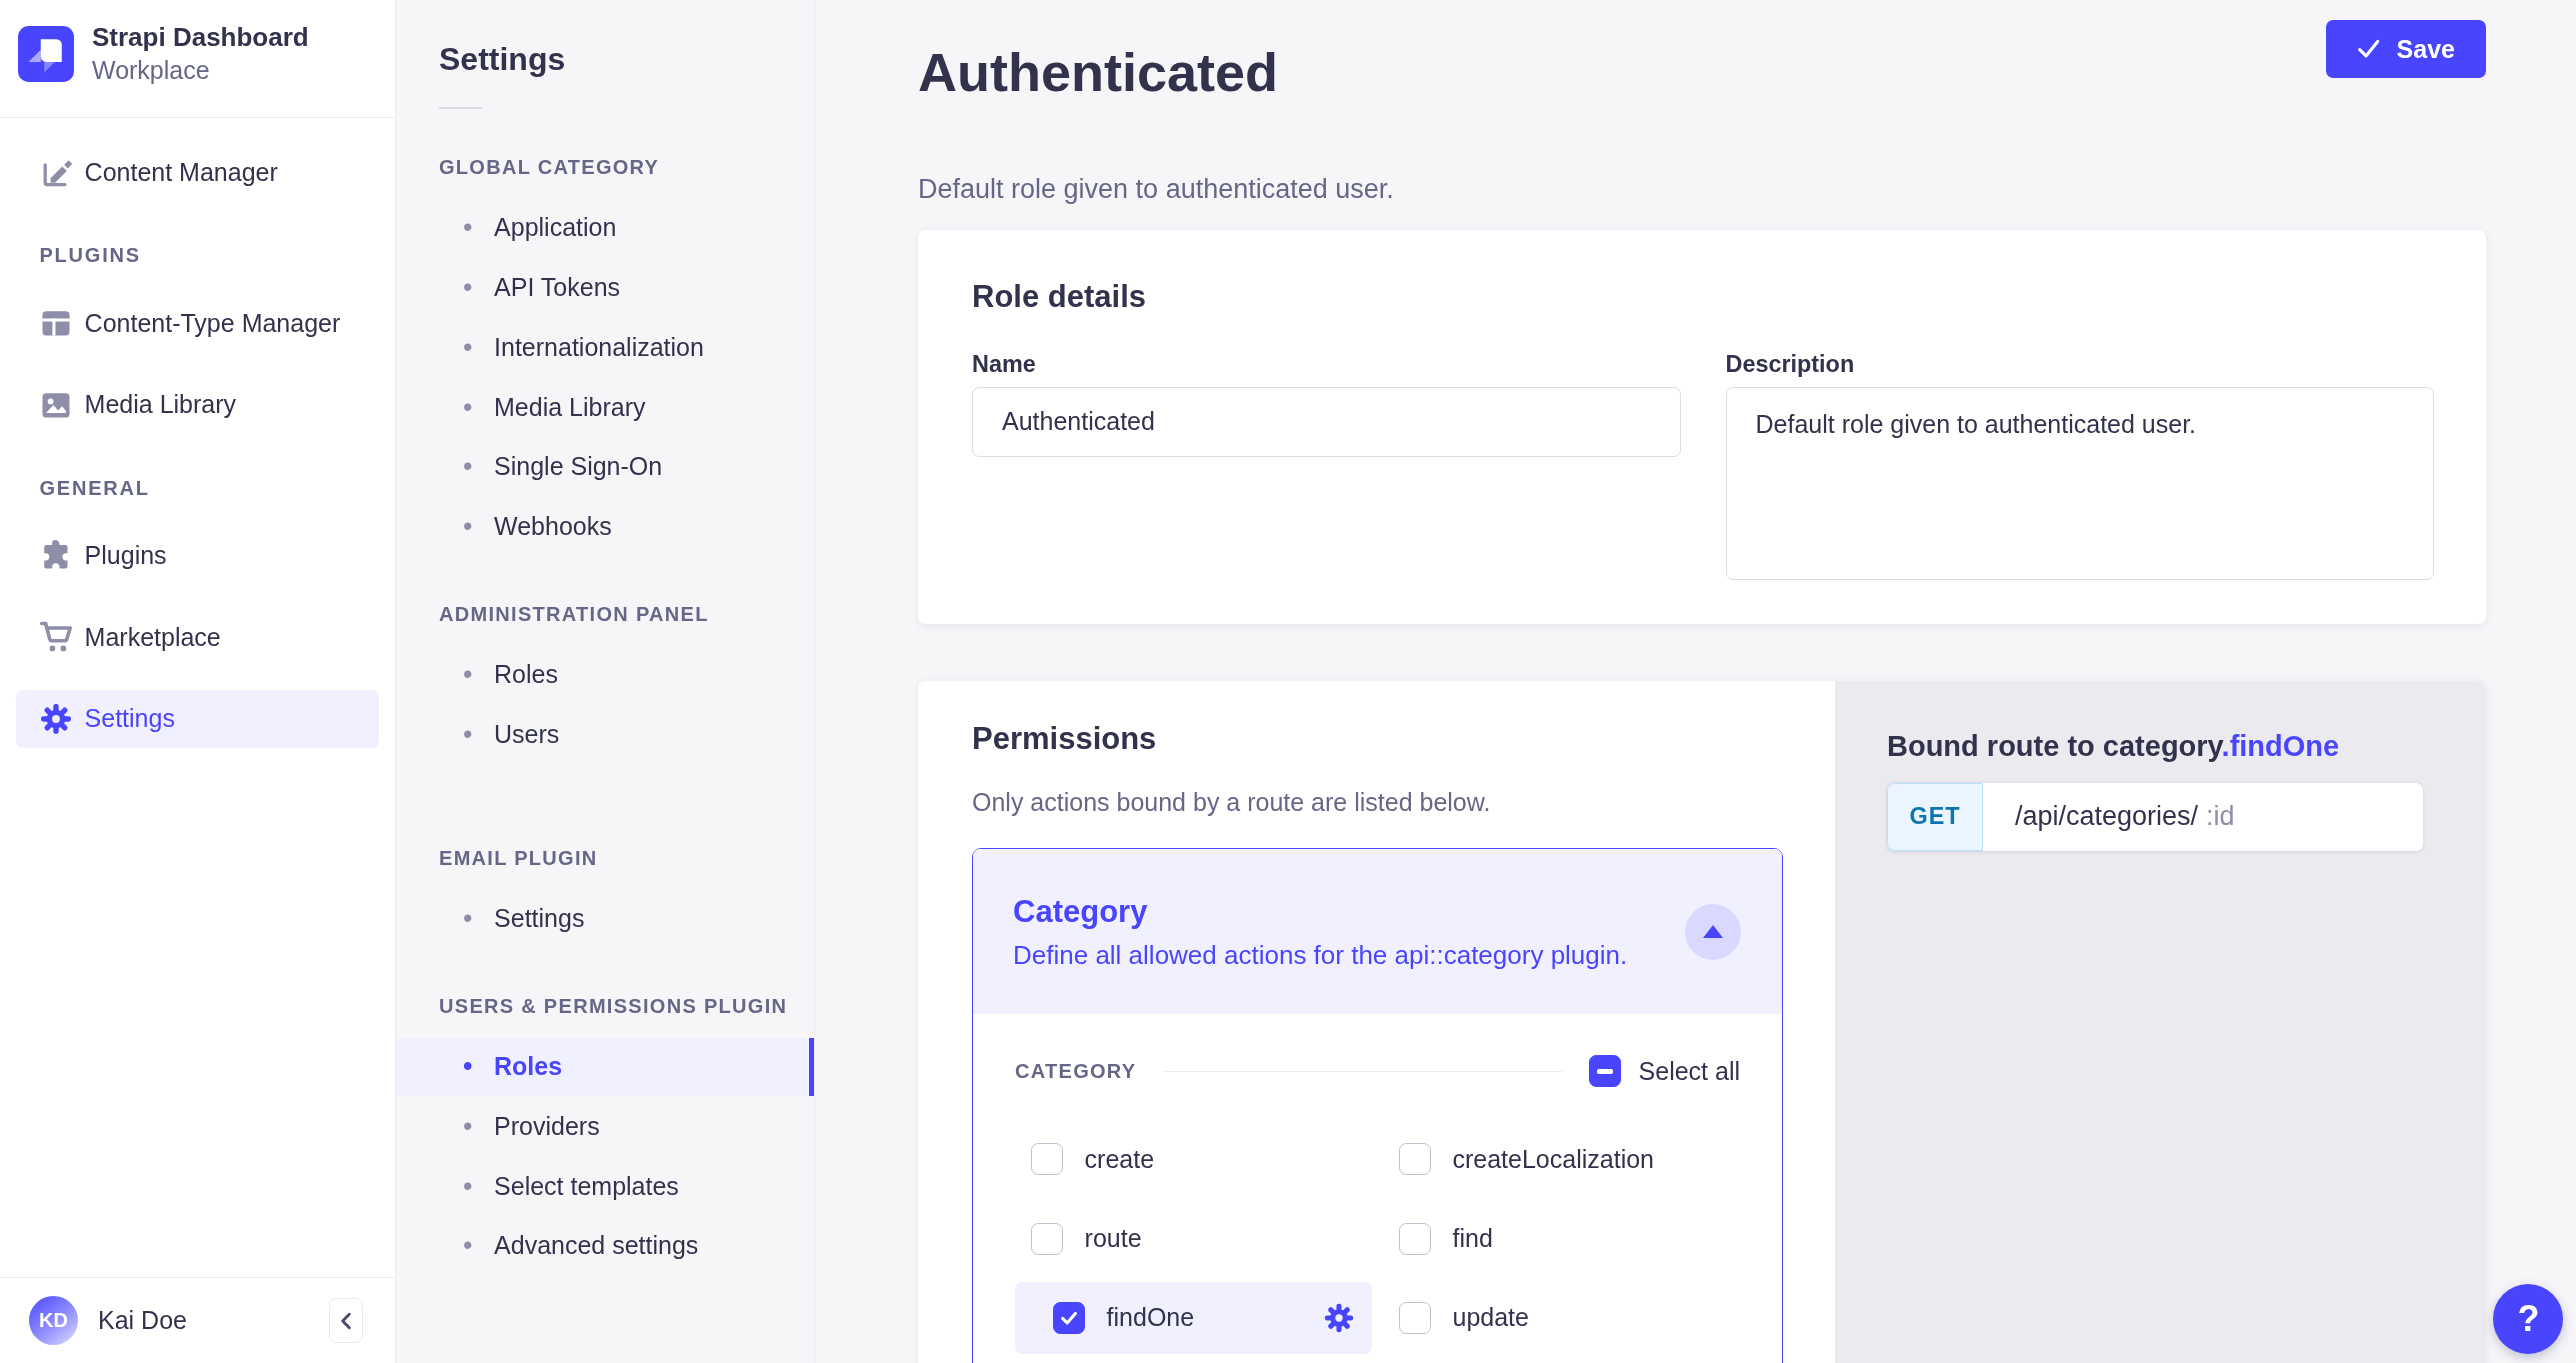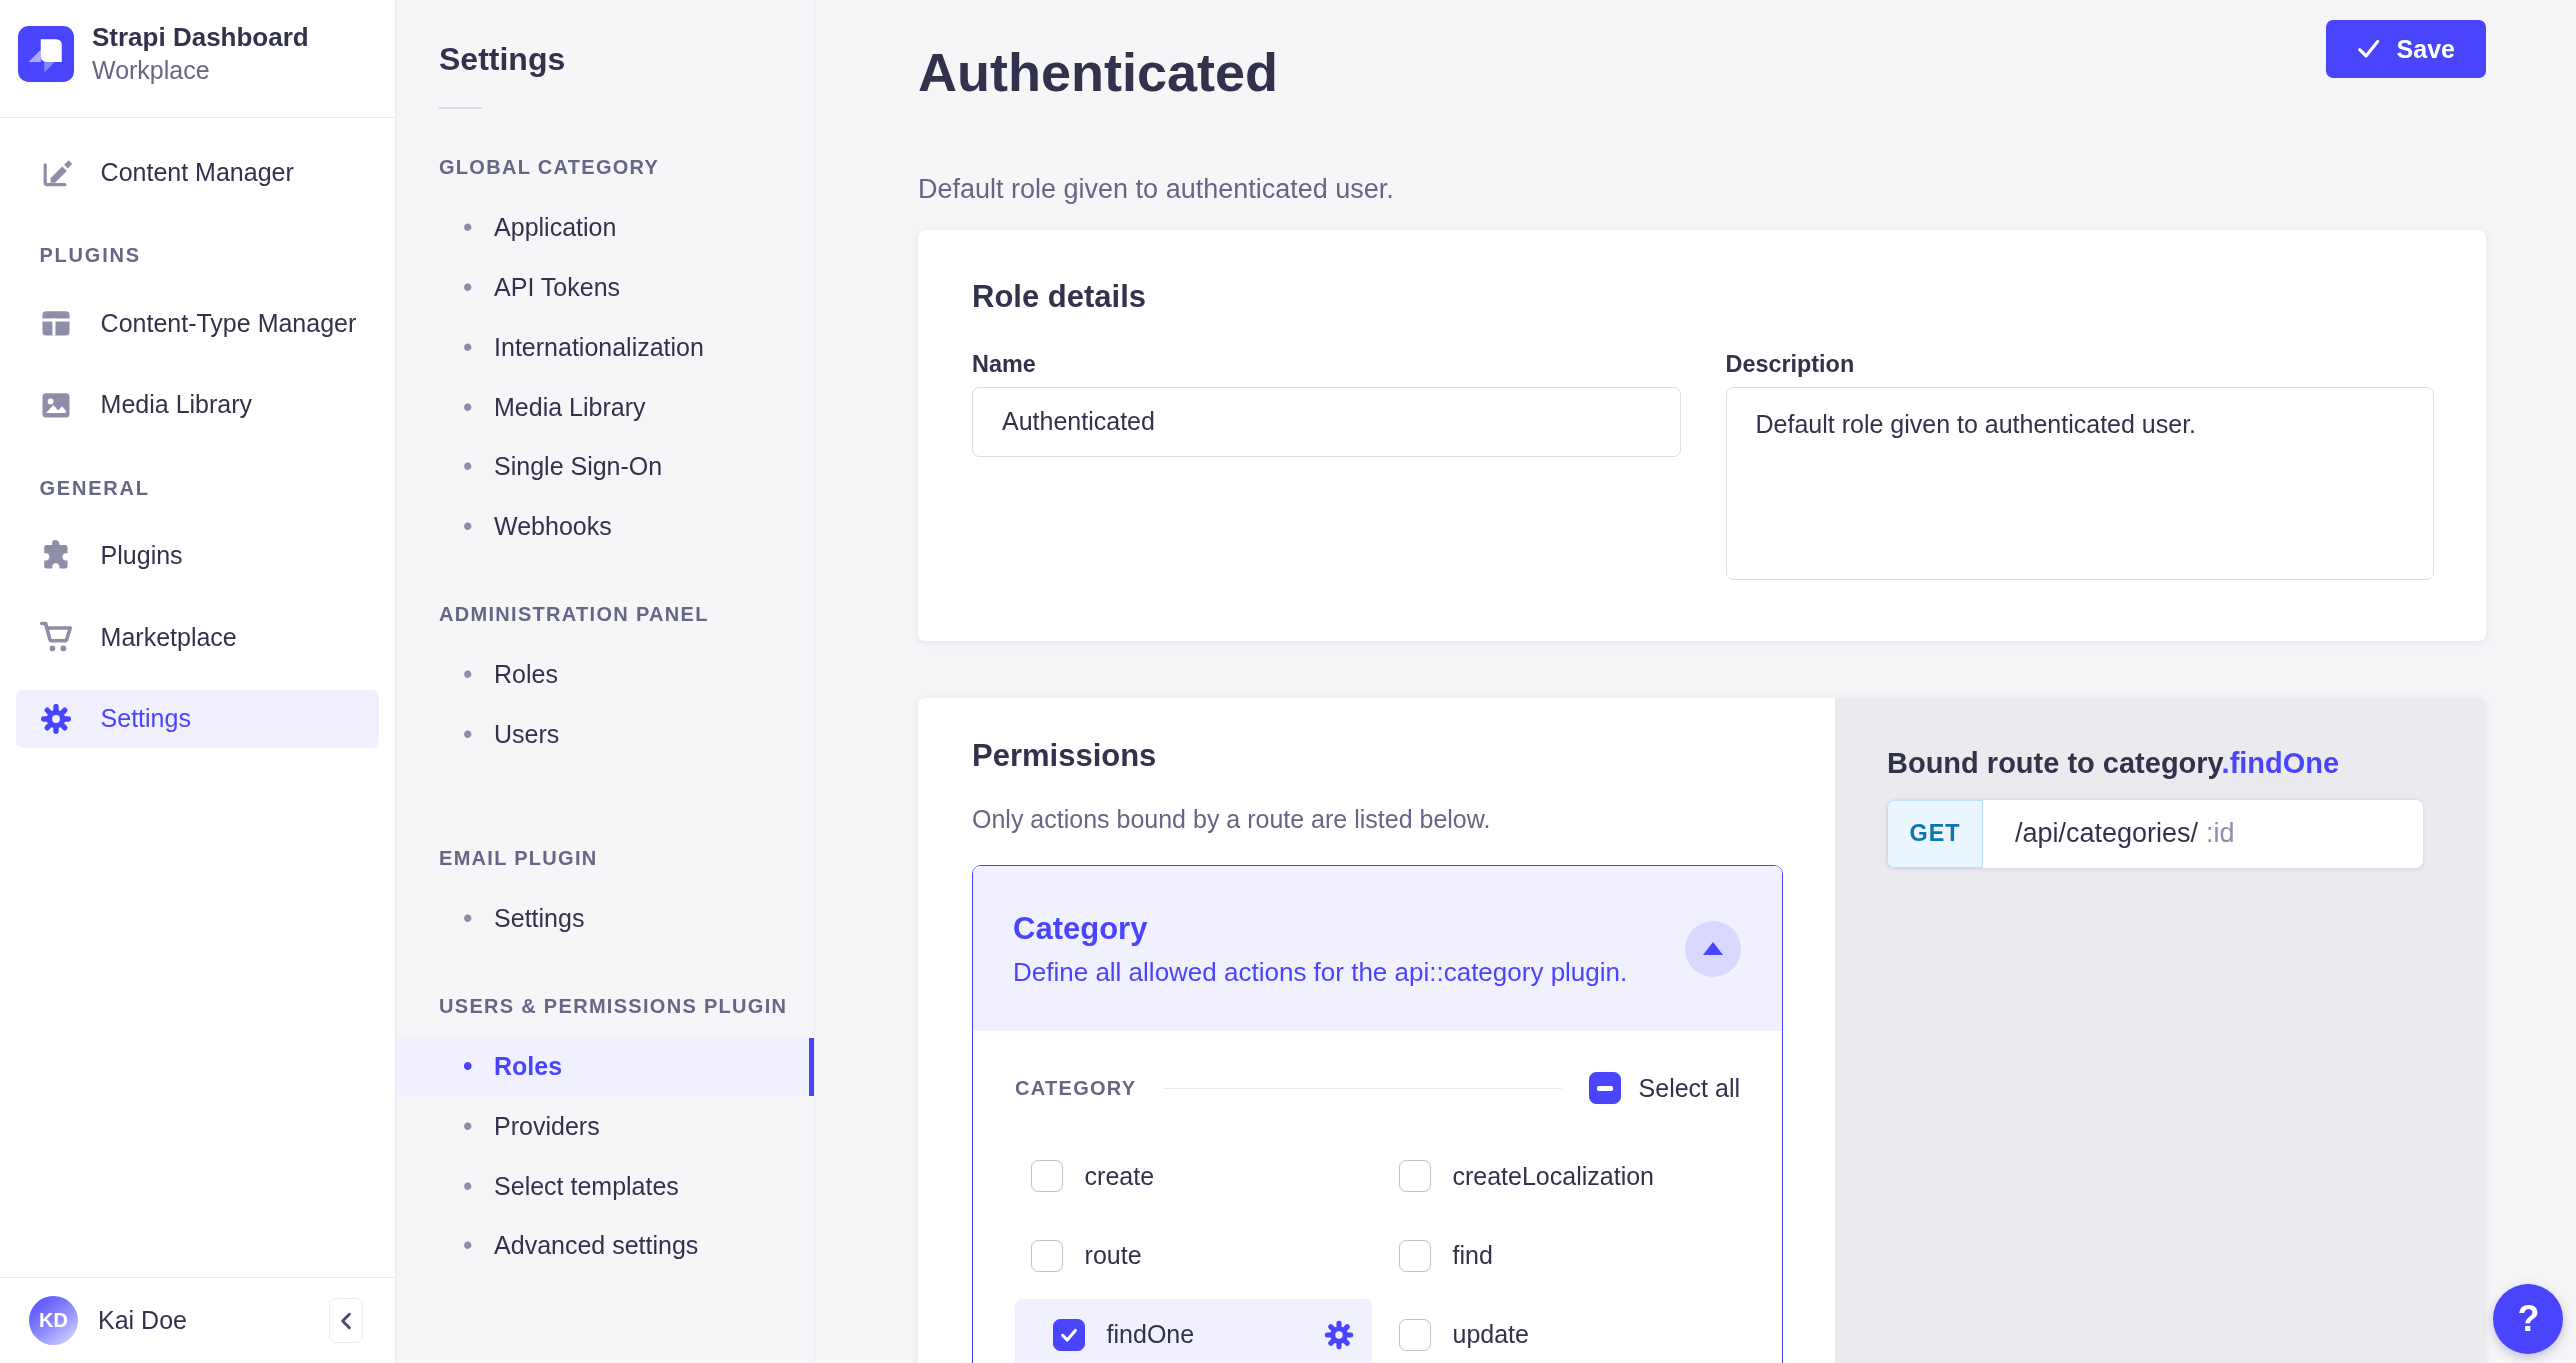--- a/index.html
+++ b/index.html
@@ -13,21 +13,21 @@
 
   
   .sidebar { position:absolute; left:0; top:0; bottom:0; width:396px;
     background:#fff; border-right:1.8px solid #eaeaef; display:flex; flex-direction:column; }
   .brand { display:flex; align-items:center; gap:18px; padding:23.4px 21.6px 32px 18px; border-bottom:1.8px solid #eaeaef; }
   .brand-logo { width:56px; height:56px; border-radius:10.8px; background:#4945ff; flex:none;
     display:flex; align-items:center; justify-content:center; }
   .brand-name { font-size:26px; font-weight:700; line-height:1.1; }
   .brand-sub { font-size:25px; color:#666687; margin-top:4.5px; }
   .sidenav { flex:1; padding:25px 16px 0; }
-  .nav-item { display:flex; align-items:center; gap:27px; height:58px; padding-left:21.6px;
+  .nav-item { display:flex; align-items:center; gap:11px; height:58px; padding-left:21.6px;
     border-radius:7.2px; font-size:25px; font-weight:500; color:#32324d; cursor:pointer; }
   .nav-item + .nav-item { margin-top:23.4px; }
   .nav-item svg { width:36px; height:36px; flex:none; }
   .nav-item.active { background:#f0f0ff; color:#4945ff; }
   .nav-label { font-size:20px; font-weight:700; letter-spacing:1.8px; color:#666687; margin:43px 0 27px 23.4px; }
   .sidebar-footer { border-top:1.8px solid #eaeaef; padding:18px 32px 18px 29px;
     display:flex; align-items:center; gap:20px; }
   .avatar { width:49px; height:49px; border-radius:50%; flex:none;
     background:linear-gradient(140deg,#4945ff 0%,#918fff 55%,#e0e0ff 100%);
     color:#fff; font-size:20px; font-weight:700; display:flex; align-items:center; justify-content:center; }
@@ -52,21 +52,21 @@
   
   .main { position:absolute; left:815px; top:0; right:0; bottom:0; padding:0 90px 0 103px; overflow:hidden; }
   .page-header { position:relative; padding-top:45px; }
   .page-title { font-size:54px; line-height:1; font-weight:700; margin:0; }
   .page-subtitle { font-size:27px; color:#666687; margin:76px 0 0; line-height:1.1; }
   .save-btn { position:absolute; top:20px; right:0; height:58px; padding:0 31px;
     background:#4945ff; border:none; border-radius:7.2px; color:#fff; font-size:25px; font-weight:600;
     font-family:inherit; display:flex; align-items:center; gap:16px; cursor:pointer; }
 
   .card { background:#fff; border-radius:7.2px; box-shadow:0 1.8px 7.2px rgba(33,33,82,.08); }
-  .role-card { margin-top:25px; padding:49px 52px 58px 54px; }
+  .role-card { margin-top:25px; padding:49px 52px 41px 54px; }
   .card-heading { font-size:31px; font-weight:600; margin:0; }
   .fields { display:flex; gap:45px; margin-top:36px; }
   .field { flex:1; min-width:0; }
   .field-label { font-size:23.4px; font-weight:600; }
   .text-input { margin-top:9px; width:100%; height:70px; border:1.8px solid #dcdce4; border-radius:7.2px;
     padding:0 29px; font-size:25px; color:#32324d; background:#fff; font-family:inherit; outline:none; }
   textarea.text-input { height:193px; padding:20px 29px; resize:none; line-height:1.3; }
 
   
   .perm-row { display:flex; margin-top:57px; height:746px; border-radius:7.2px; overflow:hidden;

